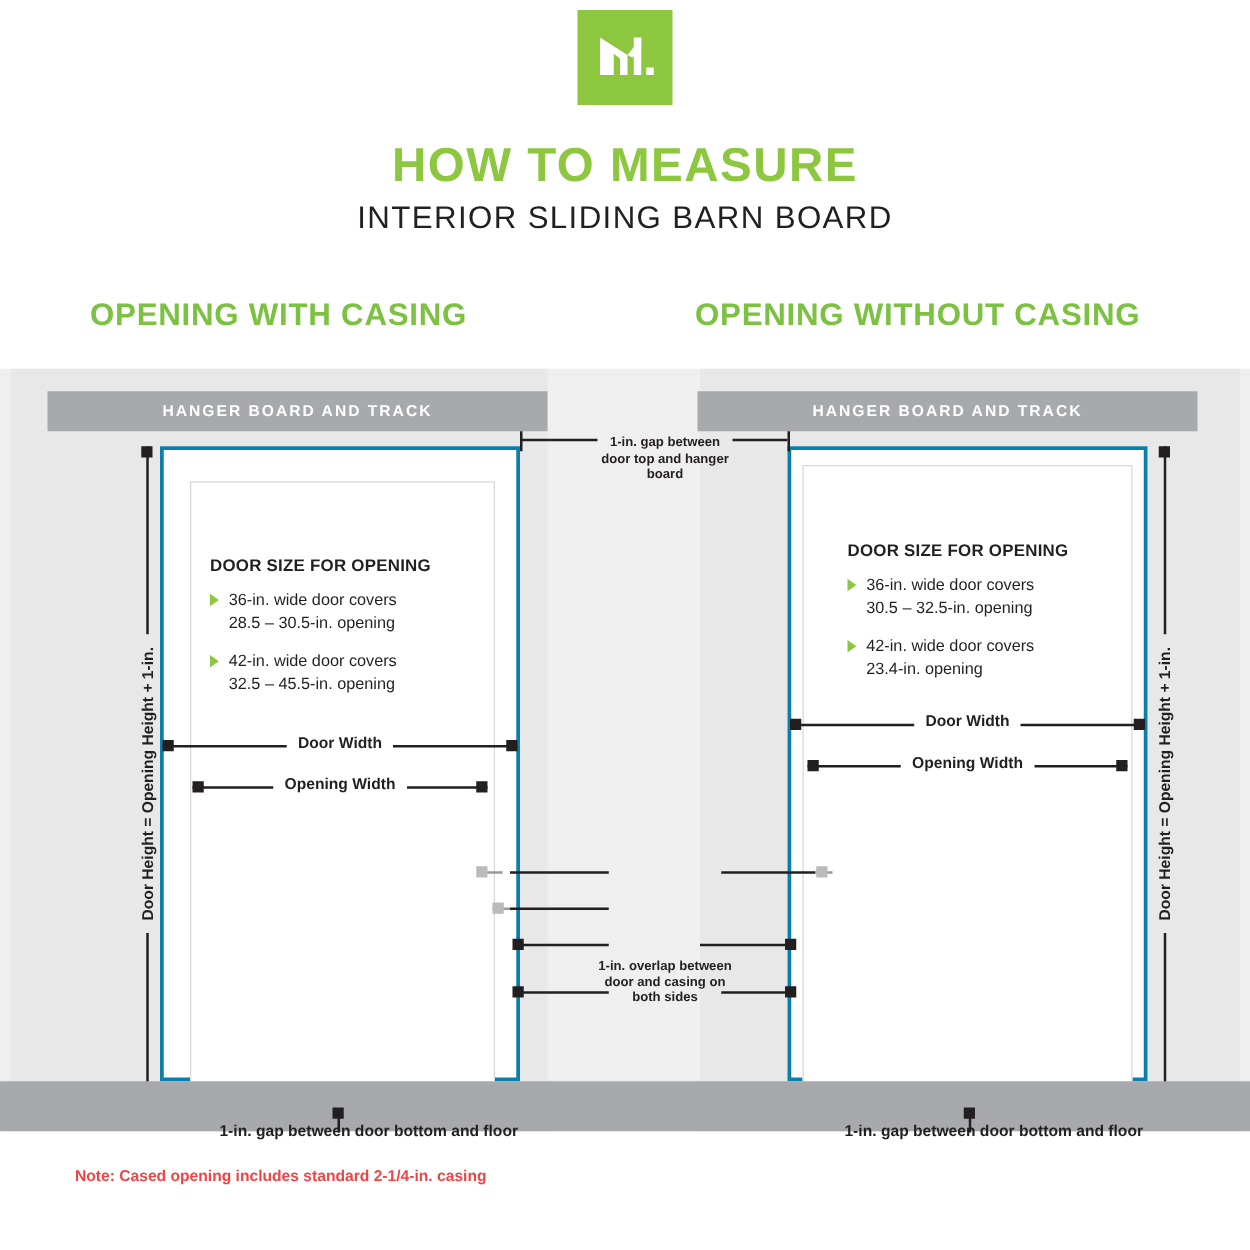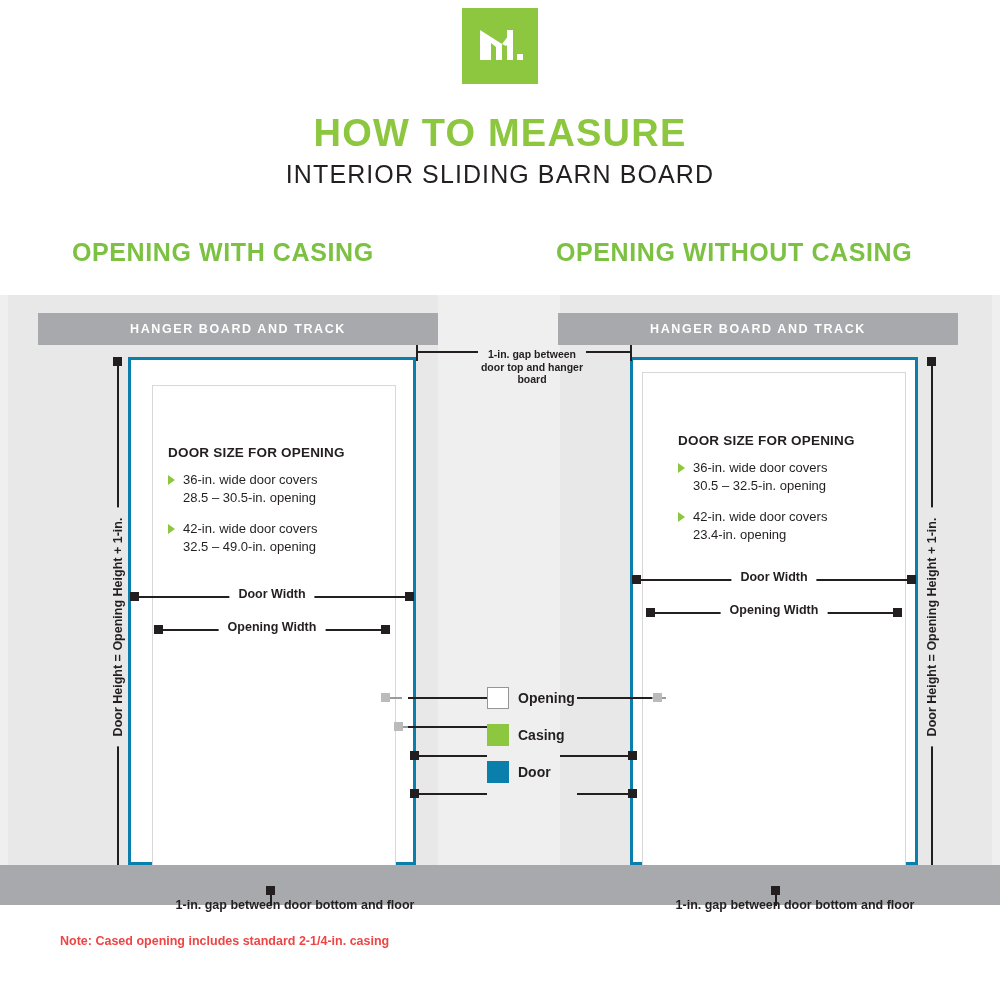--- a/index.html
+++ b/index.html
@@ -232,21 +232,21 @@
       <span class="bullet-tri"></span>
       <span class="callout-text">
         <span>36-in. wide door covers</span><br>
         <span>28.5 – 30.5-in. opening</span>
       </span>
     </div>
     <div class="callout-item">
       <span class="bullet-tri"></span>
       <span class="callout-text">
         <span>42-in. wide door covers</span><br>
-        <span>32.5 – 49.0-in. opening</span>
+        <span>32.5 – 45.5-in. opening</span>
       </span>
     </div>
   </div>
 
   <div class="callout" id="callout-right">
     <div class="callout-title">DOOR SIZE FOR OPENING</div>
     <div class="callout-item">
       <span class="bullet-tri"></span>
       <span class="callout-text">
         <span>36-in. wide door covers</span><br>
@@ -320,35 +320,22 @@
   <div class="lead" style="left:414px; top:460px; width:73px;"></div>
   <div class="lead" style="left:560px; top:460px; width:72px;"></div>
   <div class="sq" style="left:410px; top:456px;"></div>
   <div class="sq" style="left:628px; top:456px;"></div>
 
   <div class="lead" style="left:414px; top:498px; width:73px;"></div>
   <div class="lead" style="left:577px; top:498px; width:55px;"></div>
   <div class="sq" style="left:410px; top:494px;"></div>
   <div class="sq" style="left:628px; top:494px;"></div>
 
-  <div id="legend">
-    <div class="legend-row">
-      <span class="legend-swatch sw-opening"></span>
-      <span class="legend-label">Opening</span>
-    </div>
-    <div class="legend-row">
-      <span class="legend-swatch sw-casing"></span>
-      <span class="legend-label">Casing</span>
-    </div>
-    <div class="legend-row">
-      <span class="legend-swatch sw-door"></span>
-      <span class="legend-label">Door</span>
-    </div>
-  </div>
-
+
+  <div class="centre-note" id="note-overlap">1-in. overlap between door and casing on both sides</div>
 
   <div id="floor-band"></div>
 
   <div class="sq" style="left:266px; top:591px;"></div>
   <div class="lead-v" style="left:270px; top:595px; height:16px;"></div>
   <div class="sq" style="left:771px; top:591px;"></div>
   <div class="lead-v" style="left:775px; top:595px; height:16px;"></div>
 </div>
 
 <div class="bottom-caption" id="caption-left">1-in. gap between door bottom and floor</div>

